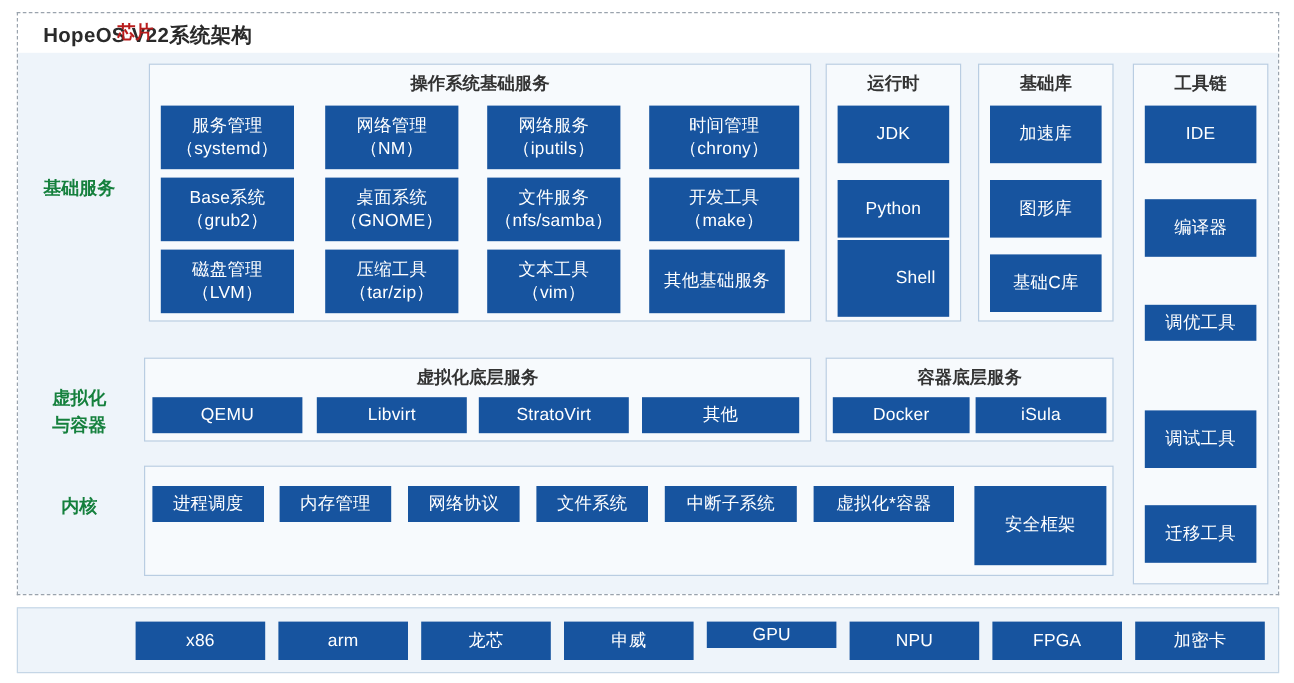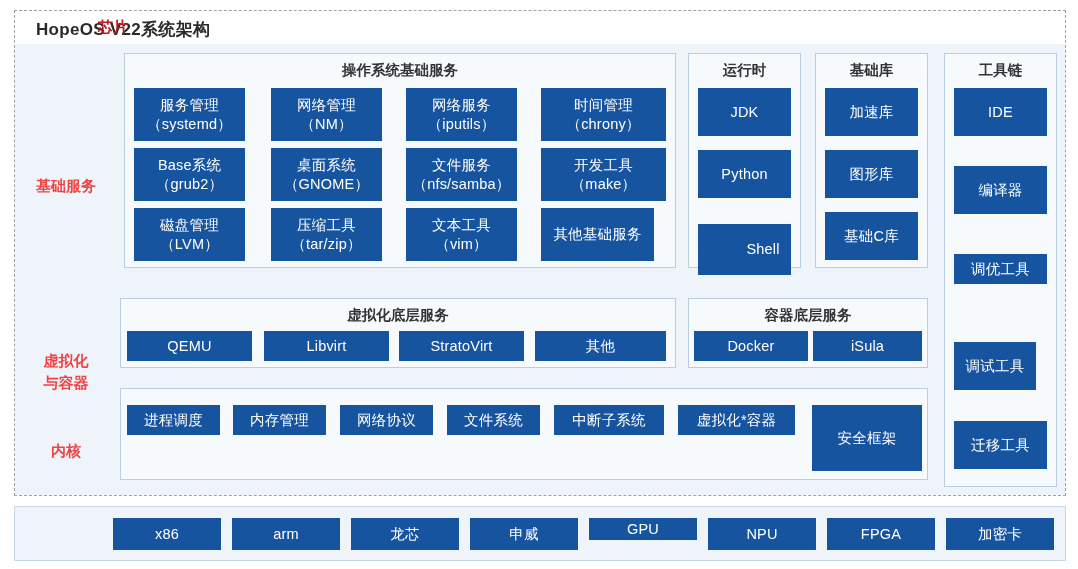--- a/index.html
+++ b/index.html
@@ -85,24 +85,23 @@
     letter-spacing: .2px;
   }
   .bbox .l2 { display: block; }
 
   
   .row-label {
     position: absolute;
     text-align: center;
     font-size: 15px;
     font-weight: 700;
-    color: #ef4444;
+    color: #15803d;
     line-height: 1.45;
     white-space: nowrap;
-    margin-top: 28px;
   }
 
   
   .chip-strip {
     position: absolute;
     left: 14px;
     top: 506px;
     width: 1052px;
     height: 55px;
     background: #eef4fa;
@@ -187,21 +186,21 @@
 
   <div class="panel" style="left:688px; top:53px; width:113px; height:215px;">
     <div class="panel-title">运行时</div>
   </div>
   <div class="bbox" style="left:698px; top:88px;  width:93px; height:48px;justify-content:center;">
       <span>JDK</span>
     </div>
   <div class="bbox" style="left:698px; top:150px; width:93px; height:48px;">
       <span>Python</span>
     </div>
-  <div class="bbox" style="left:698px; top:224px; width:93px; height:51px;padding-left:37px;">
+  <div class="bbox" style="left:698px; top:200px; width:93px; height:64px;padding-left:37px;">
       <span>Shell</span>
     </div>
 
   <div class="panel" style="left:815px; top:53px; width:113px; height:215px;">
     <div class="panel-title">基础库</div>
   </div>
   <div class="bbox" style="left:825px; top:88px;  width:93px; height:48px;">
       <span>加速库</span>
     </div>
   <div class="bbox" style="left:825px; top:150px; width:93px; height:48px;">
@@ -216,21 +215,21 @@
   </div>
   <div class="bbox" style="left:954px; top:88px;  width:93px; height:48px;">
       <span>IDE</span>
     </div>
   <div class="bbox" style="left:954px; top:166px; width:93px; height:48px;">
       <span>编译器</span>
     </div>
   <div class="bbox" style="left:954px; top:254px; width:93px; height:30px;">
       <span>调优工具</span>
     </div>
-  <div class="bbox" style="left:954px; top:342px; width:82px; height:48px;">
+  <div class="bbox" style="left:954px; top:342px; width:93px; height:48px;">
       <span>调试工具</span>
     </div>
   <div class="bbox" style="left:954px; top:421px; width:93px; height:48px;">
       <span>迁移工具</span>
     </div>
 
   <div class="row-label" style="left:18px; top:322px; width:96px;">
     <span>虚拟化</span><br>
     <span>与容器</span>
   </div>

